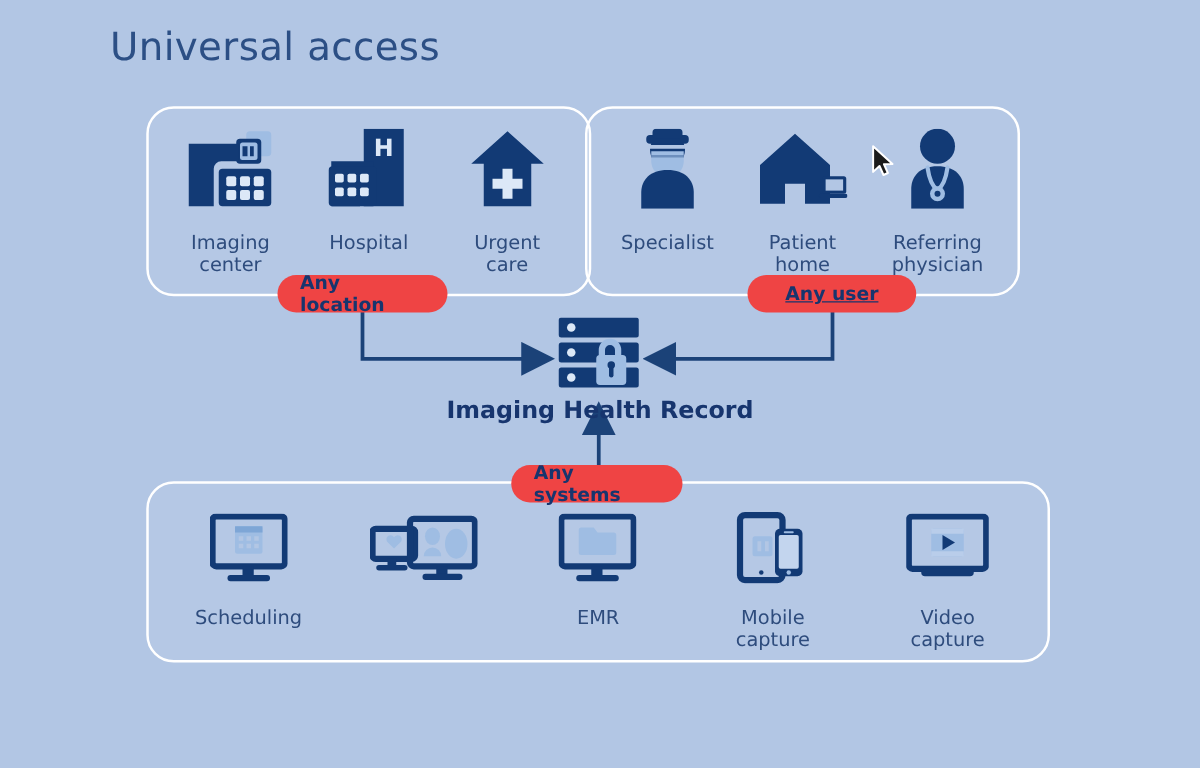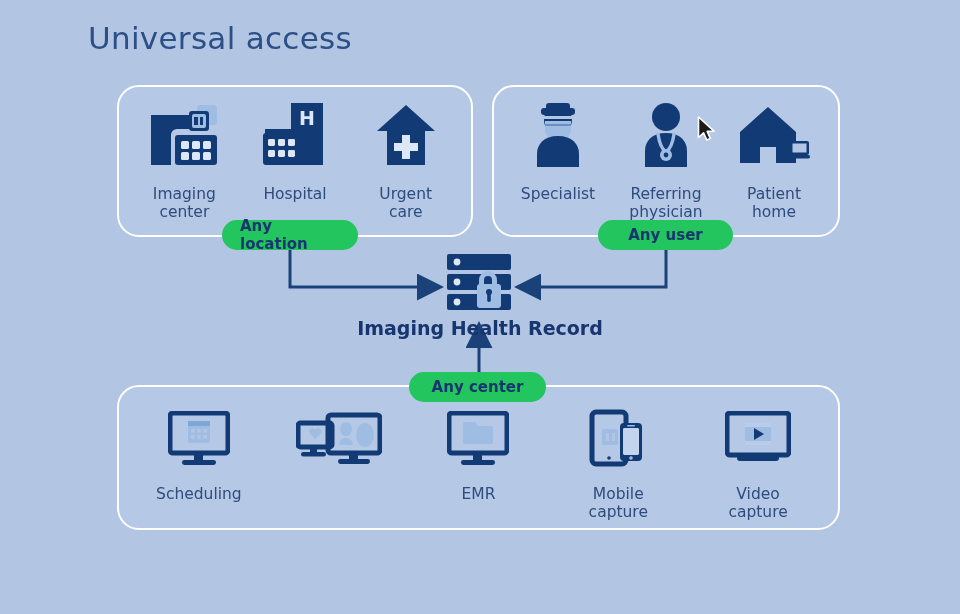--- a/index.html
+++ b/index.html
@@ -34,21 +34,21 @@
 
   
   .group-card {
     position: absolute;
     border: 2px solid #ffffff;
     border-radius: 22px;
     box-sizing: border-box;
     background: rgba(255,255,255,0.045);
   }
   #card-location { left: 117px; top: 85px;  width: 356px; height: 152px; }
-  #card-user     { left: 492px; top: 85px;  width: 348px; height: 152px; }
+  #card-user     { left: 468px; top: 85px;  width: 348px; height: 152px; }
   #card-device   { left: 117px; top: 385px; width: 723px; height: 145px; }
 
   .icon-row {
     position: absolute;
     left: 0; right: 0; top: 0;
     display: flex;
     justify-content: space-around;
     align-items: flex-start;
     padding: 14px 10px 0 10px;
     box-sizing: border-box;
@@ -71,36 +71,36 @@
     font-size: 15.5px;
     line-height: 1.18;
     color: #2e4c7d;
     white-space: pre-line;
     font-family: "DejaVu Sans", sans-serif;
   }
 
   
   .pill {
     position: absolute;
-    background: #22c55e;
+    background: #ef4444;
     border-radius: 999px;
     color: #17356e;
     font-weight: bold;
     font-size: 15px;
     display: flex;
     align-items: center;
     justify-content: center;
     height: 30px;
     padding: 0 18px;
     box-sizing: border-box;
     font-family: "DejaVu Sans", sans-serif;
     z-index: 6;
   }
   #pill-location { left: 222px; top: 220px; width: 136px; }
-  #pill-user     { left: 598px; top: 220px; width: 135px; }
+  #pill-user     { left: 598px; top: 220px; width: 135px; text-decoration: underline; }
   #pill-device   { left: 409px; top: 372px; width: 137px; }
 
   
   #hub {
     position: absolute;
     left: 441px;
     top: 254px;
     width: 76px;
     height: 58px;
     z-index: 4;
@@ -237,43 +237,43 @@
             <path d="M17 18 h26 v8 a13 13 0 0 1 -26 0 z" fill="#9fbde3"></path>
             <path d="M17 21 h26 v2 h-26 z" fill="#123a75" opacity="0.35"></path>
             <path d="M30 33 c-14 0 -21 8 -21 18 v13 h42 v-13 c0 -10 -7 -18 -21 -18 z" fill="#123a75"></path>
           </svg>
         </div>
         <div class="icon-label">Specialist</div>
       </div>
 
       <div class="icon-cell">
         <div class="icon-art">
+          <svg width="72" height="64" viewBox="0 0 72 64" xmlns="http://www.w3.org/2000/svg">
+            <path d="M30 4 L58 29 V60 H38 V44 H22 V60 H2 V29 Z" fill="#123a75"></path>
+            <rect x="52" y="38" width="19" height="14" rx="2" fill="#123a75"></rect>
+            <rect x="54.5" y="40.5" width="14" height="9" fill="#b2c6e4"></rect>
+            <rect x="49" y="52" width="23" height="3.4" rx="1.6" fill="#123a75"></rect>
+          </svg>
+        </div>
+        <div class="icon-label">Patient
+home</div>
+      </div>
+
+      <div class="icon-cell">
+        <div class="icon-art">
           <svg width="60" height="64" viewBox="0 0 60 64" xmlns="http://www.w3.org/2000/svg">
             <circle cx="30" cy="14" r="14" fill="#123a75"></circle>
             <path d="M30 30 c-14 0 -21 8 -21 18 v16 h42 v-16 c0 -10 -7 -18 -21 -18 z" fill="#123a75"></path>
             <path d="M22 31 q2 14 8 18 q6 -4 8 -18" fill="none" stroke="#9fbde3" stroke-width="3.4" stroke-linecap="round"></path>
             <circle cx="30" cy="52" r="6" fill="#9fbde3"></circle>
             <circle cx="30" cy="52" r="2.4" fill="#123a75"></circle>
           </svg>
         </div>
         <div class="icon-label">Referring
 physician</div>
-      </div>
-
-      <div class="icon-cell">
-        <div class="icon-art">
-          <svg width="72" height="64" viewBox="0 0 72 64" xmlns="http://www.w3.org/2000/svg">
-            <path d="M30 4 L58 29 V60 H38 V44 H22 V60 H2 V29 Z" fill="#123a75"></path>
-            <rect x="52" y="38" width="19" height="14" rx="2" fill="#123a75"></rect>
-            <rect x="54.5" y="40.5" width="14" height="9" fill="#b2c6e4"></rect>
-            <rect x="49" y="52" width="23" height="3.4" rx="1.6" fill="#123a75"></rect>
-          </svg>
-        </div>
-        <div class="icon-label">Patient
-home</div>
       </div>
 
     </div>
   </div>
   <div class="pill" id="pill-user">Any user</div>
 
   <div id="hub">
     <svg width="76" height="58" viewBox="0 0 76 58" xmlns="http://www.w3.org/2000/svg">
       <rect x="6" y="0" width="64" height="16" rx="2" fill="#123a75"></rect>
       <rect x="6" y="20" width="64" height="16" rx="2" fill="#123a75"></rect>
@@ -282,21 +282,21 @@
       <circle cx="16" cy="28" r="3.4" fill="#dce8f7"></circle>
       <circle cx="16" cy="48" r="3.4" fill="#dce8f7"></circle>
       <path d="M38 26 a9 9 0 0 1 18 0 v6 h-5 v-6 a4 4 0 0 0 -8 0 v6 h-5 z" fill="#9fbde3"></path>
       <rect x="36" y="30" width="24" height="24" rx="3" fill="#9fbde3"></rect>
       <rect x="46.2" y="38" width="3.6" height="10" rx="1.8" fill="#123a75"></rect>
       <circle cx="48" cy="38" r="3" fill="#123a75"></circle>
     </svg>
   </div>
   <div id="hub-label">Imaging Health Record</div>
 
-  <div class="pill" id="pill-device">Any center</div>
+  <div class="pill" id="pill-device">Any systems</div>
   <div class="group-card" id="card-device">
     <div class="icon-row">
 
       <div class="icon-cell">
         <div class="icon-art">
           <svg width="62" height="56" viewBox="0 0 62 56" xmlns="http://www.w3.org/2000/svg">
             <rect x="2" y="2" width="58" height="40" rx="3" fill="none" stroke="#123a75" stroke-width="5"></rect>
             <rect x="26" y="42" width="9" height="8" fill="#123a75"></rect>
             <rect x="14" y="49" width="34" height="5" rx="2.4" fill="#123a75"></rect>
             <rect x="20" y="10" width="22" height="22" rx="2" fill="#9fbde3"></rect>

